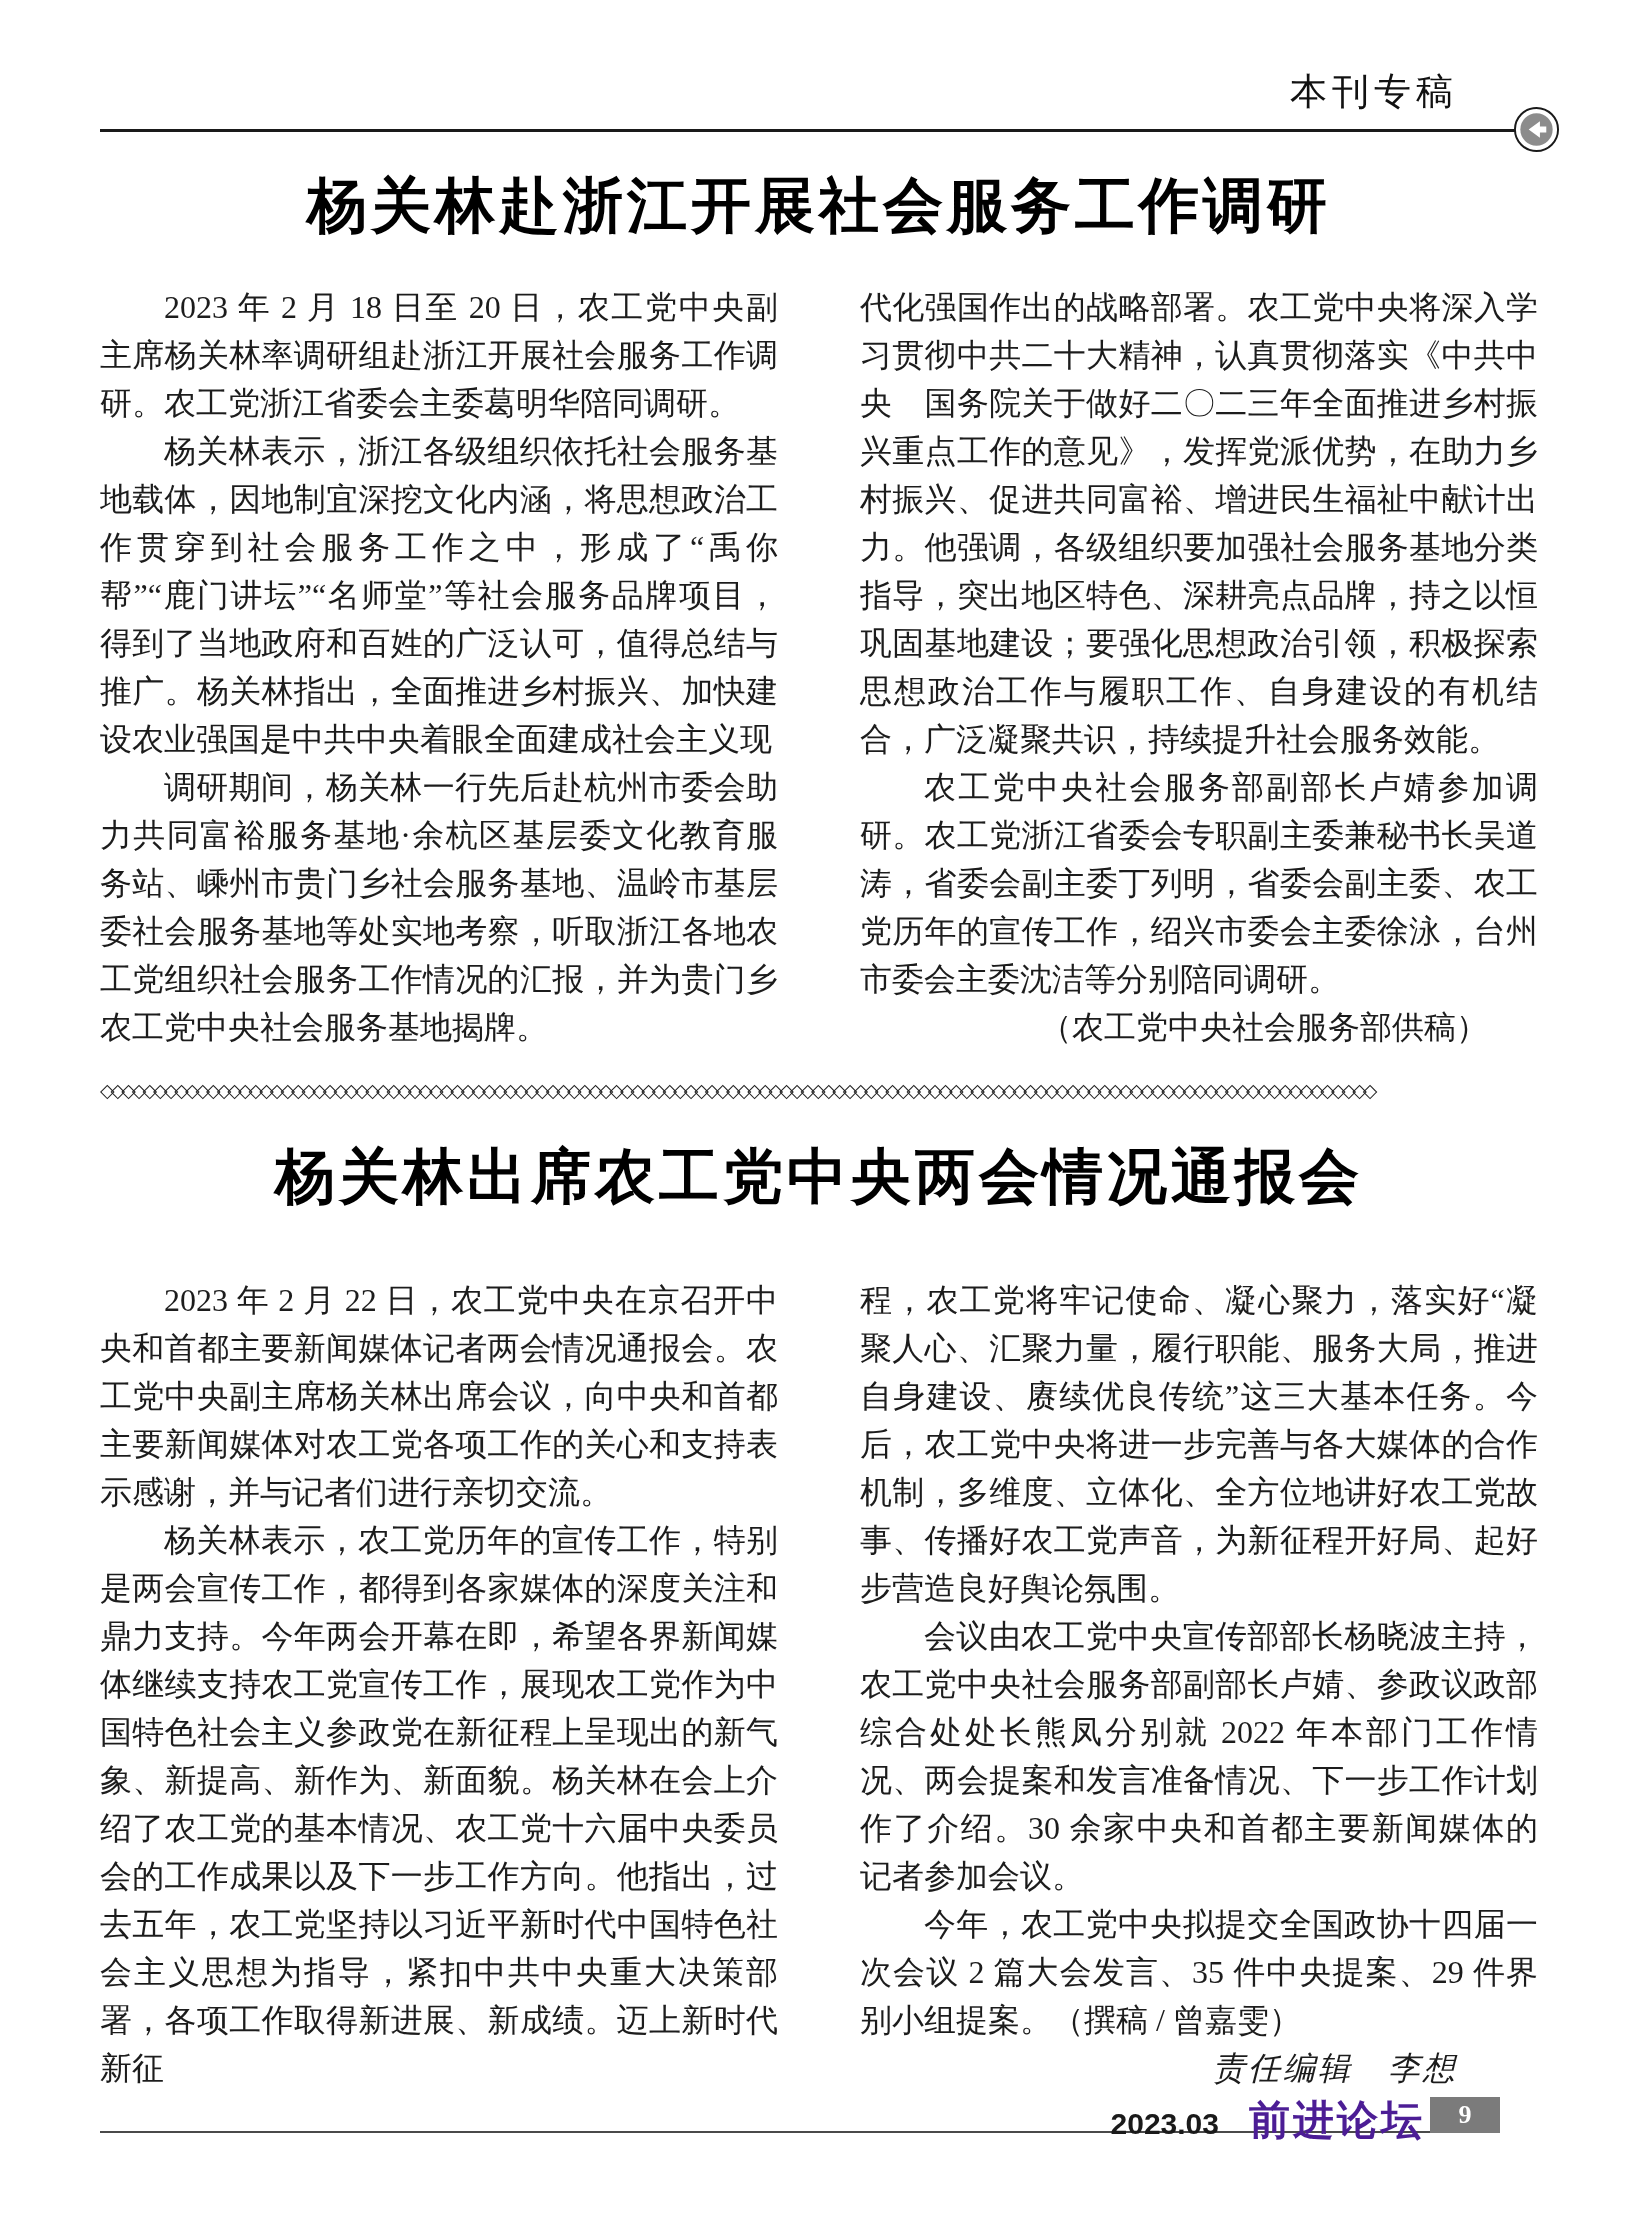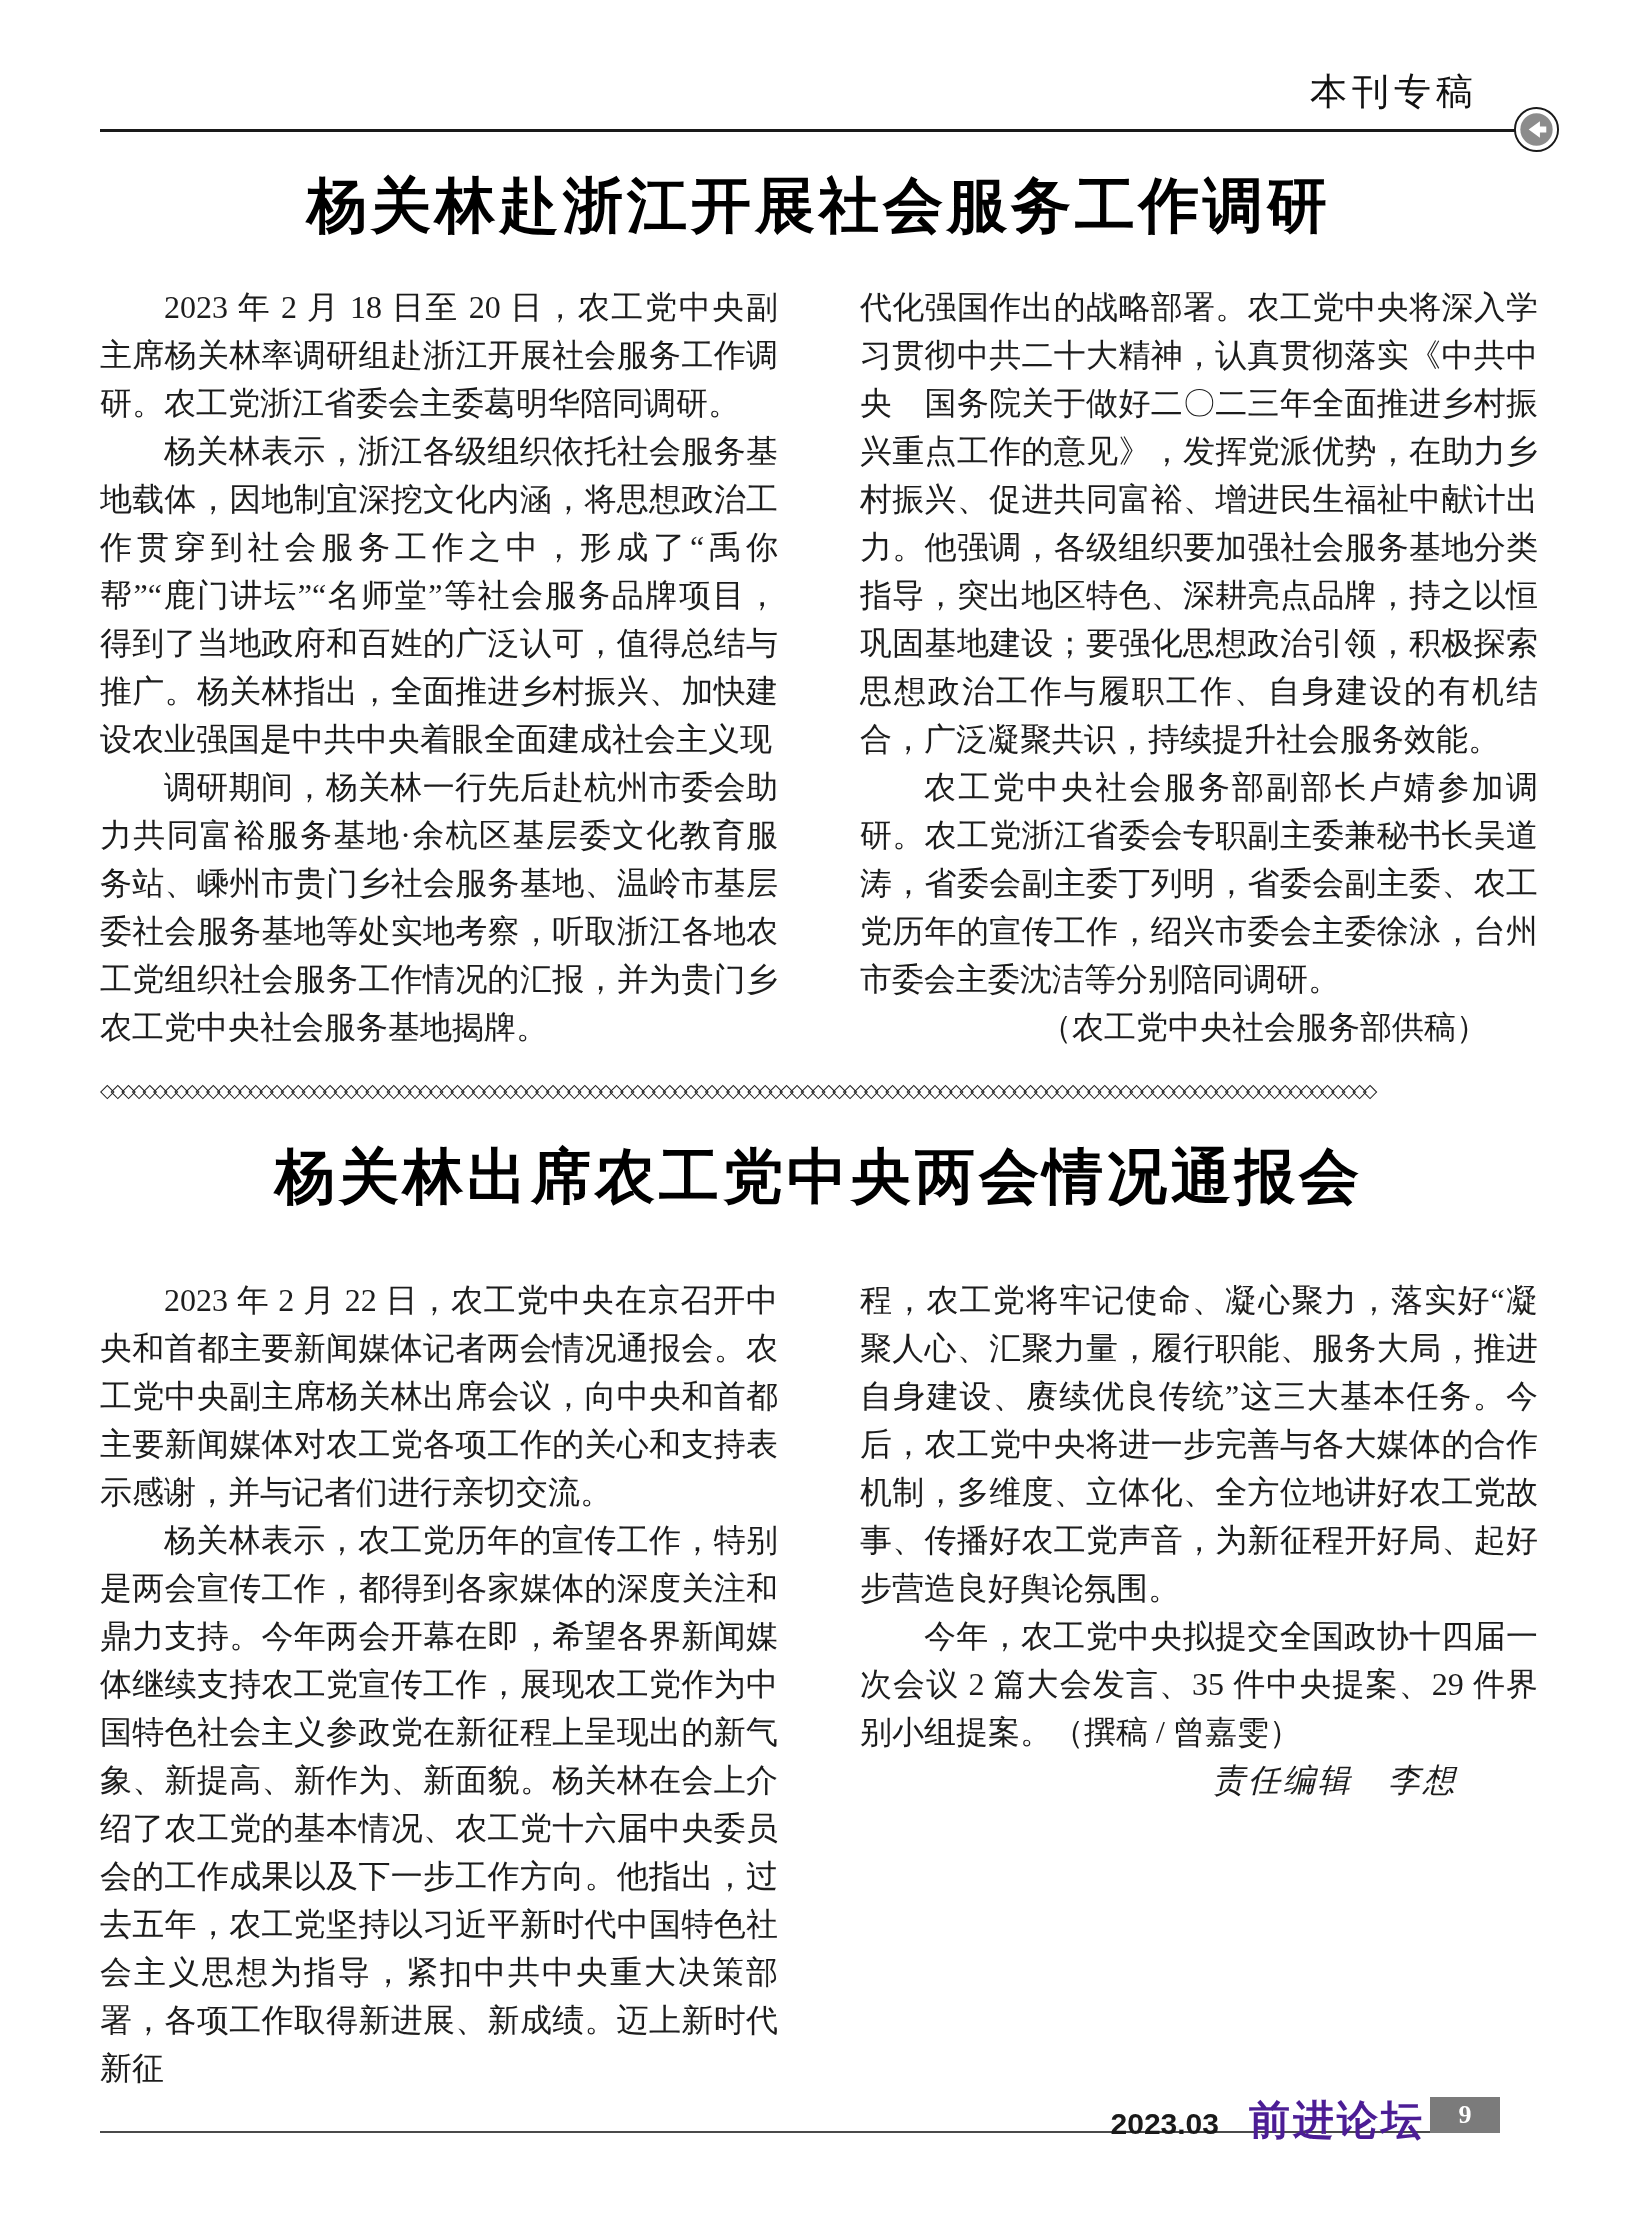--- a/index.html
+++ b/index.html
@@ -17,21 +17,21 @@
   }
 
   
   .header {
     position: relative;
     height: 129px;
     border-bottom: 3px solid #1a1a1a;
   }
   .section-label {
     position: absolute;
-    right: 60px;
+    right: 80px;
     bottom: 12px;
     font-family: "Liberation Sans", "DejaVu Sans", sans-serif;
     font-size: 37px;
     letter-spacing: 5px;
     color: #111;
     white-space: nowrap;
   }
   .back-icon {
     position: absolute;
     right: -22px;
@@ -180,20 +180,21 @@
 
     <h1 class="article-title second">杨关林出席农工党中央两会情况通报会</h1>
 
     <section class="columns second">
       <div class="col">
         <p class="indent">2023 年 2 月 22 日，农工党中央在京召开中央和首都主要新闻媒体记者两会情况通报会。农工党中央副主席杨关林出席会议，向中央和首都主要新闻媒体对农工党各项工作的关心和支持表示感谢，并与记者们进行亲切交流。</p>
         <p class="indent">杨关林表示，农工党历年的宣传工作，特别是两会宣传工作，都得到各家媒体的深度关注和鼎力支持。今年两会开幕在即，希望各界新闻媒体继续支持农工党宣传工作，展现农工党作为中国特色社会主义参政党在新征程上呈现出的新气象、新提高、新作为、新面貌。杨关林在会上介绍了农工党的基本情况、农工党十六届中央委员会的工作成果以及下一步工作方向。他指出，过去五年，农工党坚持以习近平新时代中国特色社会主义思想为指导，紧扣中共中央重大决策部署，各项工作取得新进展、新成绩。迈上新时代新征</p>
       </div>
       <div class="col">
         <p class="no-indent">程，农工党将牢记使命、凝心聚力，落实好“凝聚人心、汇聚力量，履行职能、服务大局，推进自身建设、赓续优良传统”这三大基本任务。今后，农工党中央将进一步完善与各大媒体的合作机制，多维度、立体化、全方位地讲好农工党故事、传播好农工党声音，为新征程开好局、起好步营造良好舆论氛围。</p>
+        <p class="indent">会议由农工党中央宣传部部长杨晓波主持，农工党中央社会服务部副部长卢婧、参政议政部综合处处长熊凤分别就 2022 年本部门工作情况、两会提案和发言准备情况、下一步工作计划作了介绍。30 余家中央和首都主要新闻媒体的记者参加会议。</p>
         <p class="indent">今年，农工党中央拟提交全国政协十四届一次会议 2 篇大会发言、35 件中央提案、29 件界别小组提案。（撰稿 / 曾嘉雯）</p>
         <p class="editor">责任编辑　李想</p>
       </div>
     </section>
 
   </div>
 
   <div class="footer-rule"></div>
   <div class="footer-text">
     <span class="footer-issue">2023.03</span>

